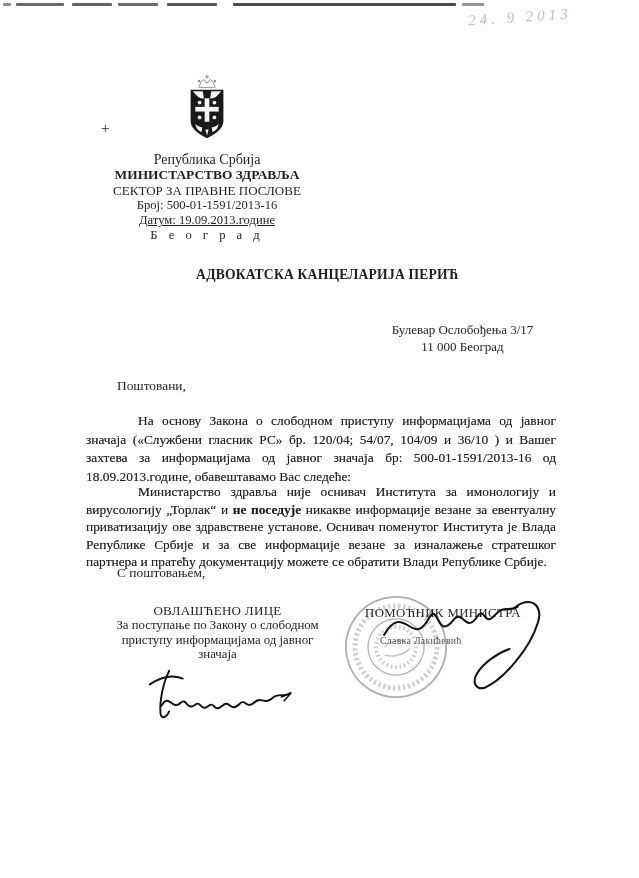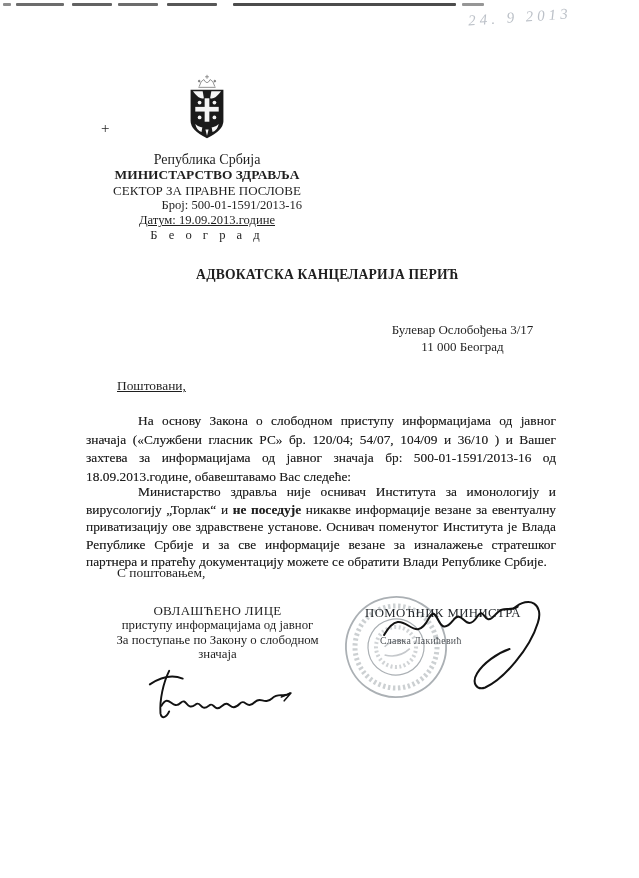--- a/index.html
+++ b/index.html
@@ -20,34 +20,34 @@
   }
 
   .plus-mark { position:absolute; left:101px; top:120px; font-size:15px; color:#262626; }
 
   
   .letterhead { position:absolute; left:112px; top:70px; width:190px; text-align:center; }
   .letterhead svg { display:block; margin:0 auto 2px auto; }
   .lh-country  { font-size:14px; line-height:15px; }
   .lh-ministry { font-size:13.4px; line-height:16px; font-weight:bold; }
   .lh-sector   { font-size:13px;   line-height:15px; }
-  .lh-number   { font-size:12.6px; line-height:15px;text-align:right; }
+  .lh-number   { font-size:12.6px; line-height:15px; }
   .lh-date     { font-size:12.6px; line-height:15px;text-decoration:underline; }
   .lh-city     { font-size:12.6px; line-height:15px; letter-spacing:4px; }
 
   
   .recipient { position:absolute; left:155px; top:267px; width:345px; text-align:center; }
   .rc-office { font-size:13.6px; font-weight:bold; line-height:16px; letter-spacing:.2px; }
   .rc-person { font-size:13px; line-height:16px; }
 
   
   .address { position:absolute; left:370px; top:321px; width:185px; text-align:center; }
   .addr-line { font-size:13px; line-height:17px; }
 
-  .salutation { position:absolute; left:117px; top:378px; font-size:13.4px;text-decoration:underline; }
+  .salutation { position:absolute; left:117px; top:378px; font-size:13.4px; }
   .closing    { position:absolute; left:117px; top:565px; font-size:13.4px; }
 
   .para {
     position:absolute; left:86px; width:470px; margin:0;
     font-size:13.4px; text-align:justify; text-indent:52px;
     text-shadow:0 0 .3px rgba(0,0,0,.45);
   }
   .para-1 { top:412px; line-height:18.6px; }
   .para-2 { top:483px; line-height:17.6px; }
 
@@ -136,22 +136,22 @@
   <div class="salutation">Поштовани,</div>
 
   <p class="para para-1">На основу Закона о слободном приступу информацијама од јавног значаја («Службени гласник РС» бр. 120/04; 54/07, 104/09 и 36/10 ) и Вашег захтева за информацијама од јавног значаја бр: 500-01-1591/2013-16 од 18.09.2013.године, обавештавамо Вас следеће:</p>
 
   <p class="para para-2"><span>Министарство здравља није оснивач Института за имонологију и вирусологију „Торлак“ и </span><b>не поседује</b><span> никакве информације везане за евентуалну приватизацију ове здравствене установе. Оснивач поменутог Института је Влада Републике Србије и за све информације везане за изналажење стратешког партнера и пратећу документацију можете се обратити Влади Републике Србије.</span></p>
 
   <div class="closing">С поштовањем,</div>
 
   <div class="sig-left">
     <div class="sl-title">ОВЛАШЋЕНО ЛИЦЕ</div>
+    <div class="sl-role">За поступање по Закону о слободном</div>
     <div class="sl-role">приступу информацијама од јавног</div>
-    <div class="sl-role">За поступање по Закону о слободном</div>
     <div class="sl-role">значаја</div>
     <svg width="155" height="58" viewBox="0 0 160 60">
       <path class="ink-path" d="M30,4 C24,16 20,34 21,48 C22,54 27,53 30,46"></path>
       <path class="ink-path" d="M10,18 C22,10 34,8 44,12"></path>
       <path class="ink-path" d="M22,40 C30,26 33,46 42,37 C48,31 48,46 57,39 C63,34 62,47 71,40 C77,35 76,48 85,40 C93,33 93,48 103,38 C109,32 110,45 119,36 C125,30 128,40 137,32 C143,26 150,32 155,27"></path>
       <path class="ink-path" style="stroke-width:1.6" d="M146,31 L156,27 L149,35"></path>
     </svg>
   </div>
 
   <div class="sig-right">

